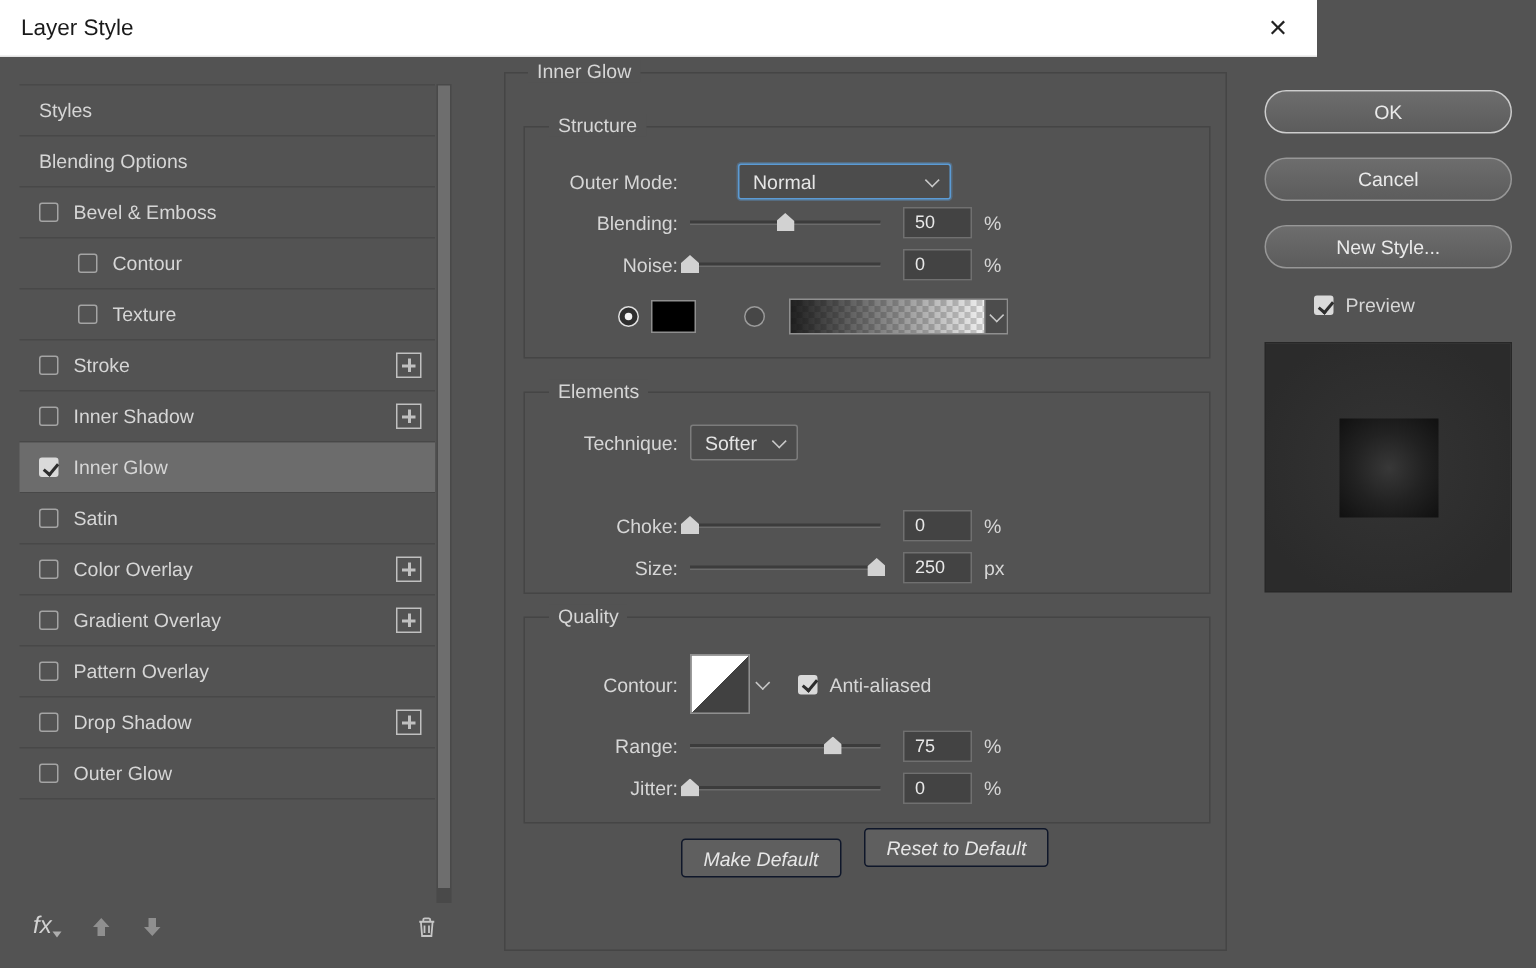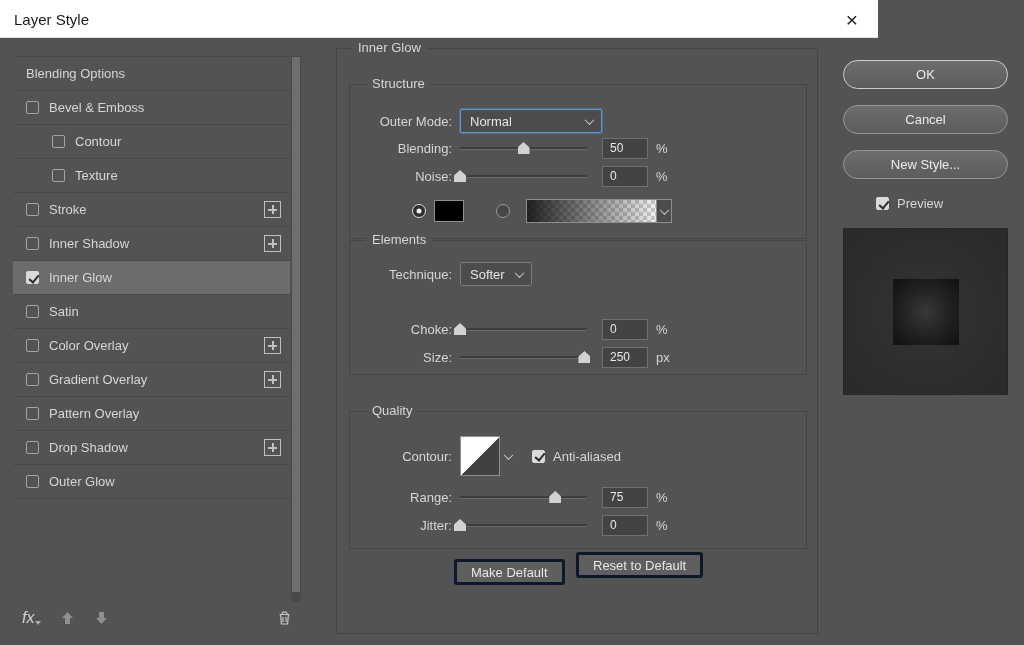--- a/index.html
+++ b/index.html
@@ -39,29 +39,29 @@
   .foot-icon { display:flex; align-items:center; cursor:pointer; }
   .trash { margin-left:auto; }
 
   
   .center-panel { position:absolute; left:336px; top:48px; width:482px; height:586px; border:1px solid #454545; }
   .legend { position:absolute; top:-9px; background:#535353; padding:0 6px; color:#d6d6d6; white-space:nowrap; }
   .panel-legend { left:15px; }
   .group { position:absolute; left:12px; width:458px; border:1px solid #454545; }
   .group .legend { left:16px; }
   #group-structure { top:35px; height:155px; }
-  #group-elements  { top:191px; height:135px; }
+  #group-elements  { top:212px; height:135px; }
   #group-quality   { top:362px; height:138px; }
 
   .row { position:absolute; left:0; right:8px; height:24px; display:flex; align-items:center; }
   .lbl { width:102px; text-align:right; margin-right:8px; flex:none; color:#d6d6d6; }
 
   
   .dd { height:24px; background:#4c4c4c; border:1px solid #7c7c7c; border-radius:2px; display:flex; align-items:center; justify-content:space-between; padding:0 8px 0 9px; color:#e4e4e4; cursor:pointer; }
-  .dd.focus { border-color:#5b9bd5; box-shadow:0 0 0 1px rgba(91,155,213,.35); }
+  .dd.focus { border-color:#5b9bd5; box-shadow:0 0 0 1px rgba(91,155,213,.35);margin-left:32px; }
   .chev { width:7px; height:7px; border-right:1.6px solid #c9c9c9; border-bottom:1.6px solid #c9c9c9; transform:rotate(45deg) translate(-1px,-1px); flex:none; }
 
   
   .slider { position:relative; width:127px; height:14px; flex:none; cursor:pointer; }
   .slider .track { position:absolute; left:0; right:0; top:6px; height:2px; background:#3c3c3c; box-shadow:0 1px 0 rgba(255,255,255,.14); }
   .slider .thumb { position:absolute; top:1px; width:12px; height:12px; background:#d2d2d2; clip-path:polygon(50% 0%, 100% 45%, 100% 100%, 0% 100%, 0% 45%); }
 
   .valbox { width:46px; height:21px; margin-left:15px; background:#434343; border:1px solid #707070; color:#e8e8e8; font-size:12px; padding:0 4px 0 7px; font-family:"Liberation Sans", sans-serif; flex:none; }
   .unit { margin-left:8px; }
 
@@ -83,21 +83,21 @@
   .contour { width:40px; height:40px; border:1px solid #8f8f8f; background:linear-gradient(to top left, #414141 0 49.6%, #ffffff 50%); flex:none; cursor:pointer; }
   .contour-dd { width:16px; height:40px; display:flex; align-items:center; justify-content:center; cursor:pointer; }
 
   
   .dcb { width:13px; height:13px; border:1px solid #a4a4a4; border-radius:2px; position:relative; flex:none; cursor:pointer; }
   .dcb.checked { background:#dadada; border-color:#dadada; }
   .dcb.checked::after { content:""; position:absolute; left:3.5px; top:0.5px; width:4px; height:8px; border-right:2px solid #2d2d2d; border-bottom:2px solid #2d2d2d; transform:rotate(40deg); }
   .dcb-lab { margin-left:8px; }
 
   
-  .def-btn { position:absolute; height:26px; background:#5f5f5f; border:3px solid #0f172a; border-radius:3px; color:#e6e6e6; display:flex; align-items:center; justify-content:center; padding:0 14px; cursor:pointer; white-space:nowrap; }
+  .def-btn { position:absolute; height:26px; background:#5f5f5f; border:1px solid #0f172a; border-radius:3px; color:#e6e6e6; display:flex; align-items:center; justify-content:center; padding:0 14px; cursor:pointer; white-space:nowrap;font-style:italic; }
   #btn-make-default { left:117px; top:510px; }
   #btn-reset-default { left:239px; top:503px; }
 
   
   .action-btn { position:absolute; left:843px; width:165px; height:29px; border-radius:14.5px; background:linear-gradient(#6d6d6d,#5c5c5c); border:1px solid #979797; color:#eaeaea; display:flex; align-items:center; justify-content:center; cursor:pointer; }
   #btn-ok { top:60px; border-color:#cdcdcd; }
   #btn-cancel { top:105px; }
   #btn-new-style { top:150px; }
   .preview-row { position:absolute; left:876px; top:196px; display:flex; align-items:center; }
   .preview-box { position:absolute; left:843px; top:228px; width:165px; height:167px; background:radial-gradient(circle at 50% 50%, #343434 0%, #2b2b2b 80%); border:1px solid #272727; }
@@ -105,20 +105,23 @@
 </style>
 </head>
 <body>
 
 <div class="titlebar">
   <span class="title">Layer Style</span>
   <span class="close">×</span>
 </div>
 
 <div class="sidebar" id="sidebar">
+    <div class="sb-row">
+      <span class="sb-label">Styles</span>
+    </div>
     <div class="sb-row">
       <span class="sb-label">Blending Options</span>
     </div>
     <div class="sb-row">
       <span class="cb"></span>
       <span class="sb-label">Bevel &amp; Emboss</span>
     </div>
     <div class="sb-row indent">
       <span class="cb"></span>
       <span class="sb-label">Contour</span>

